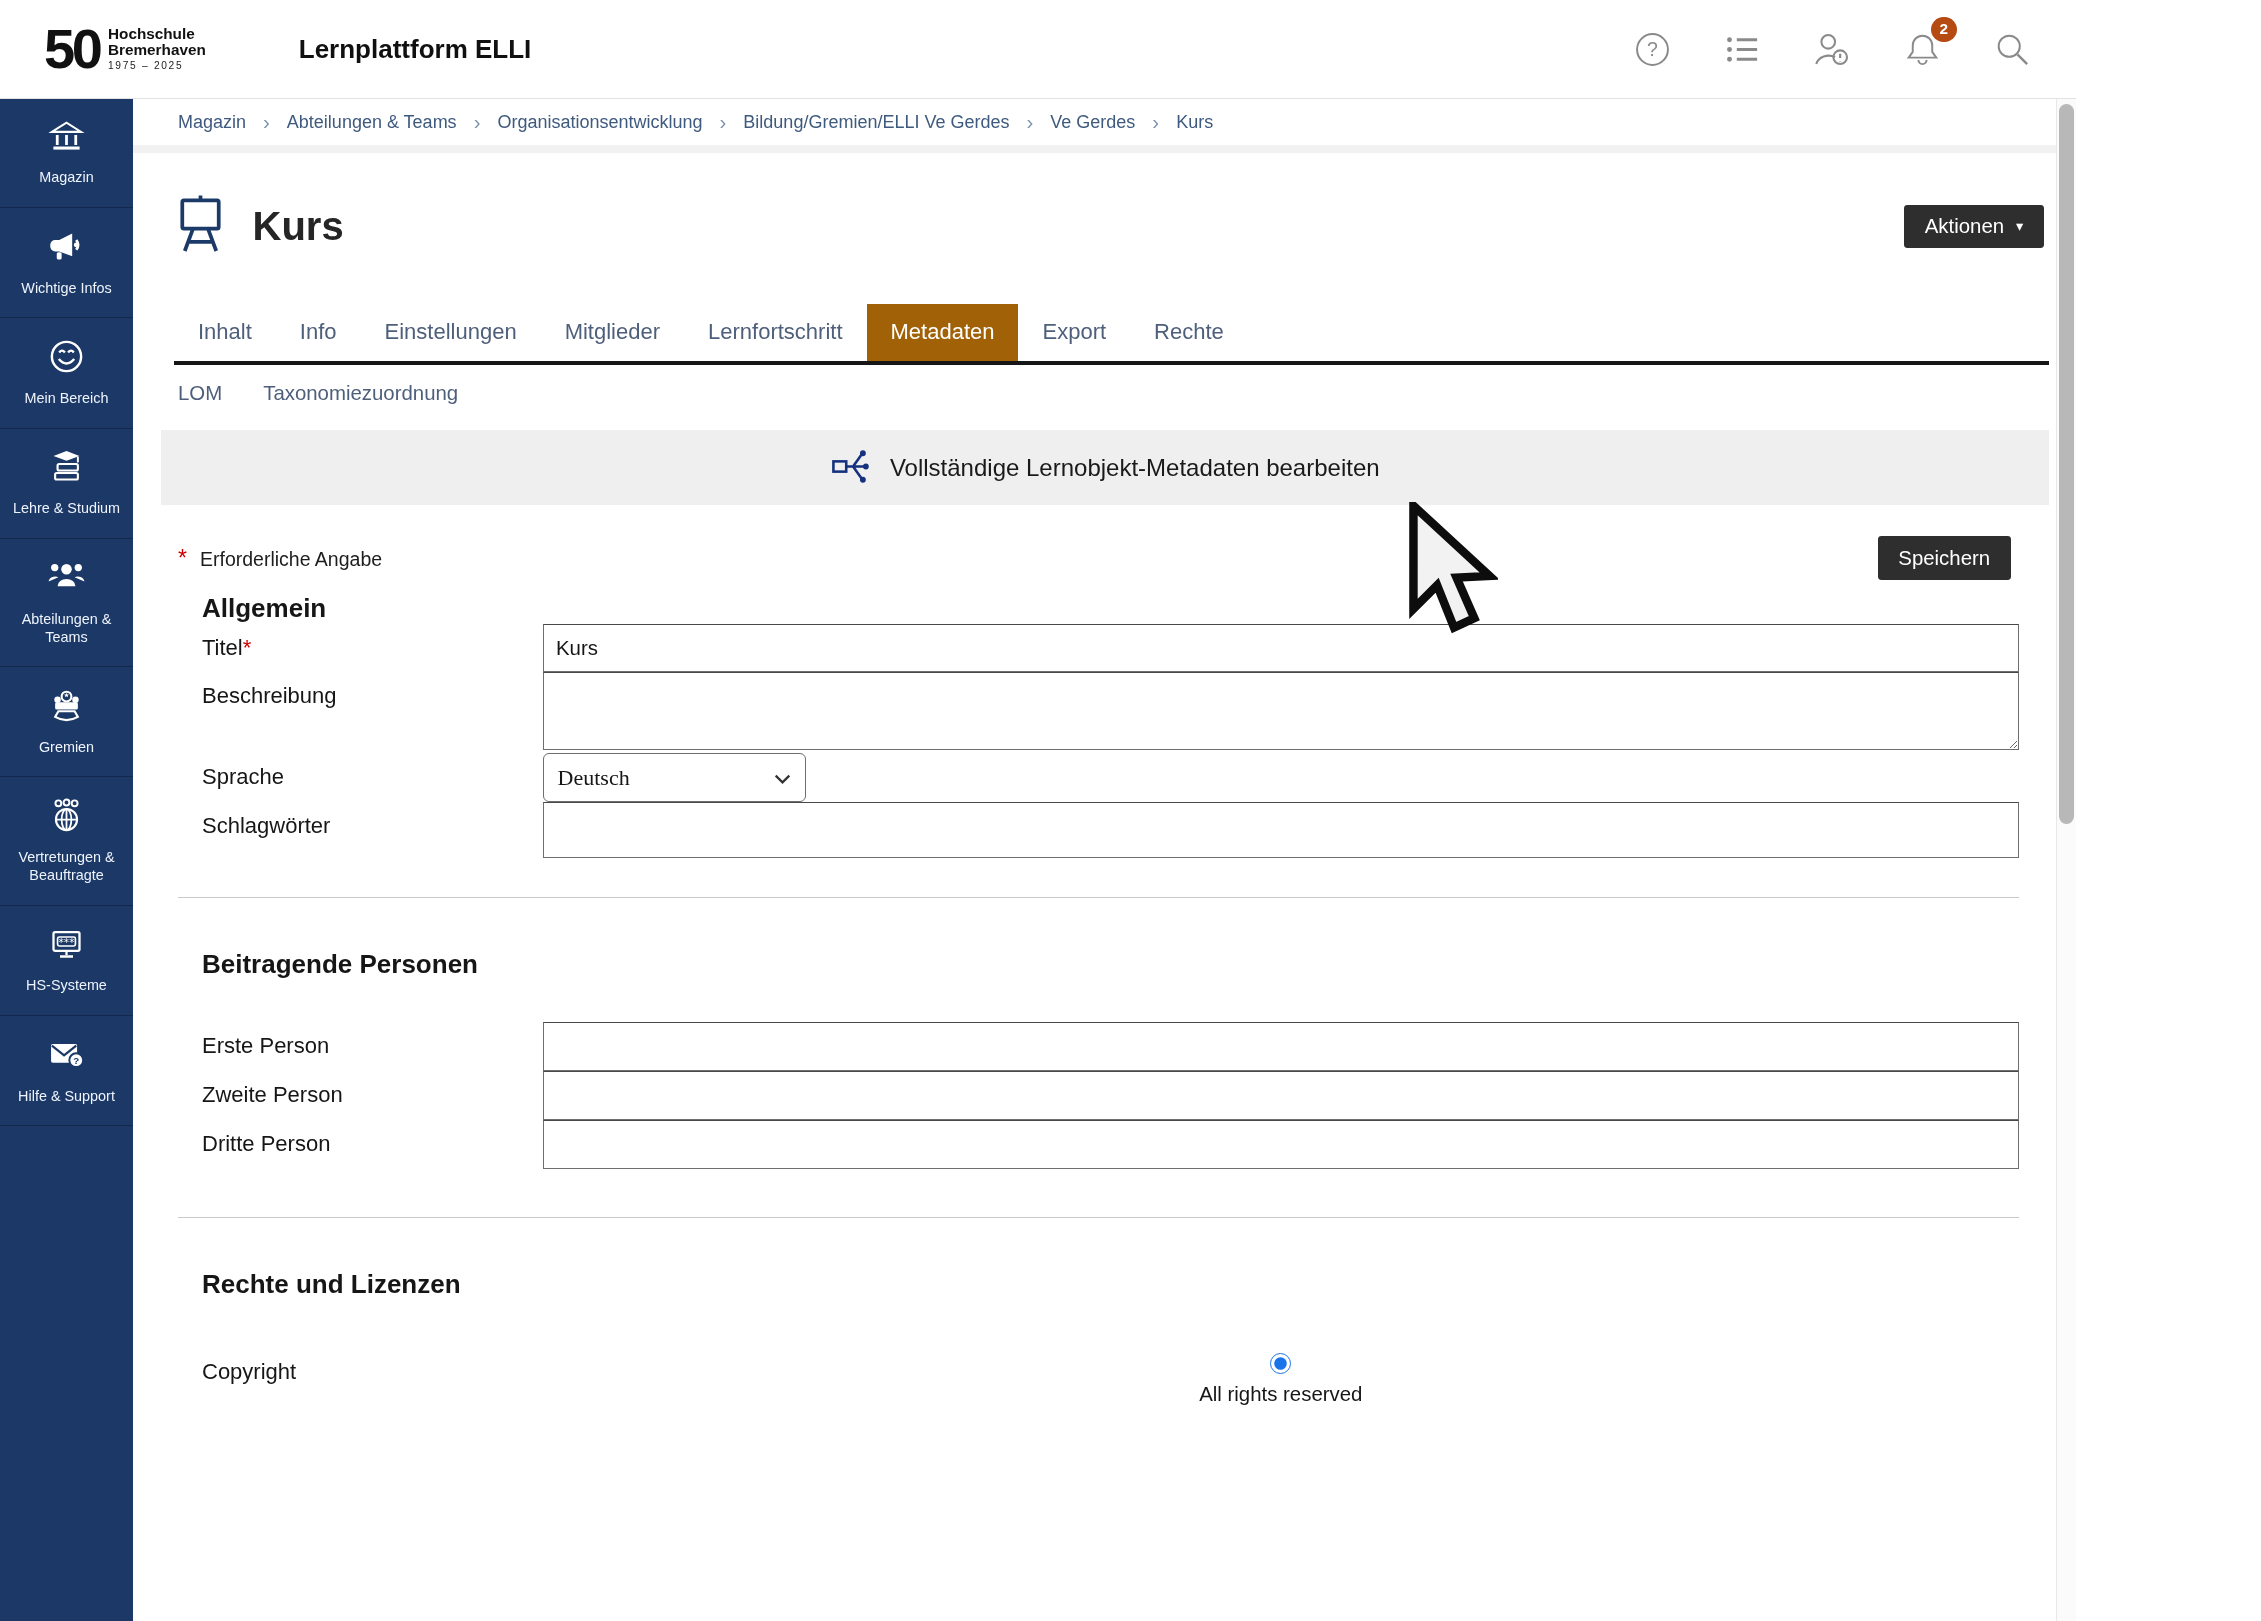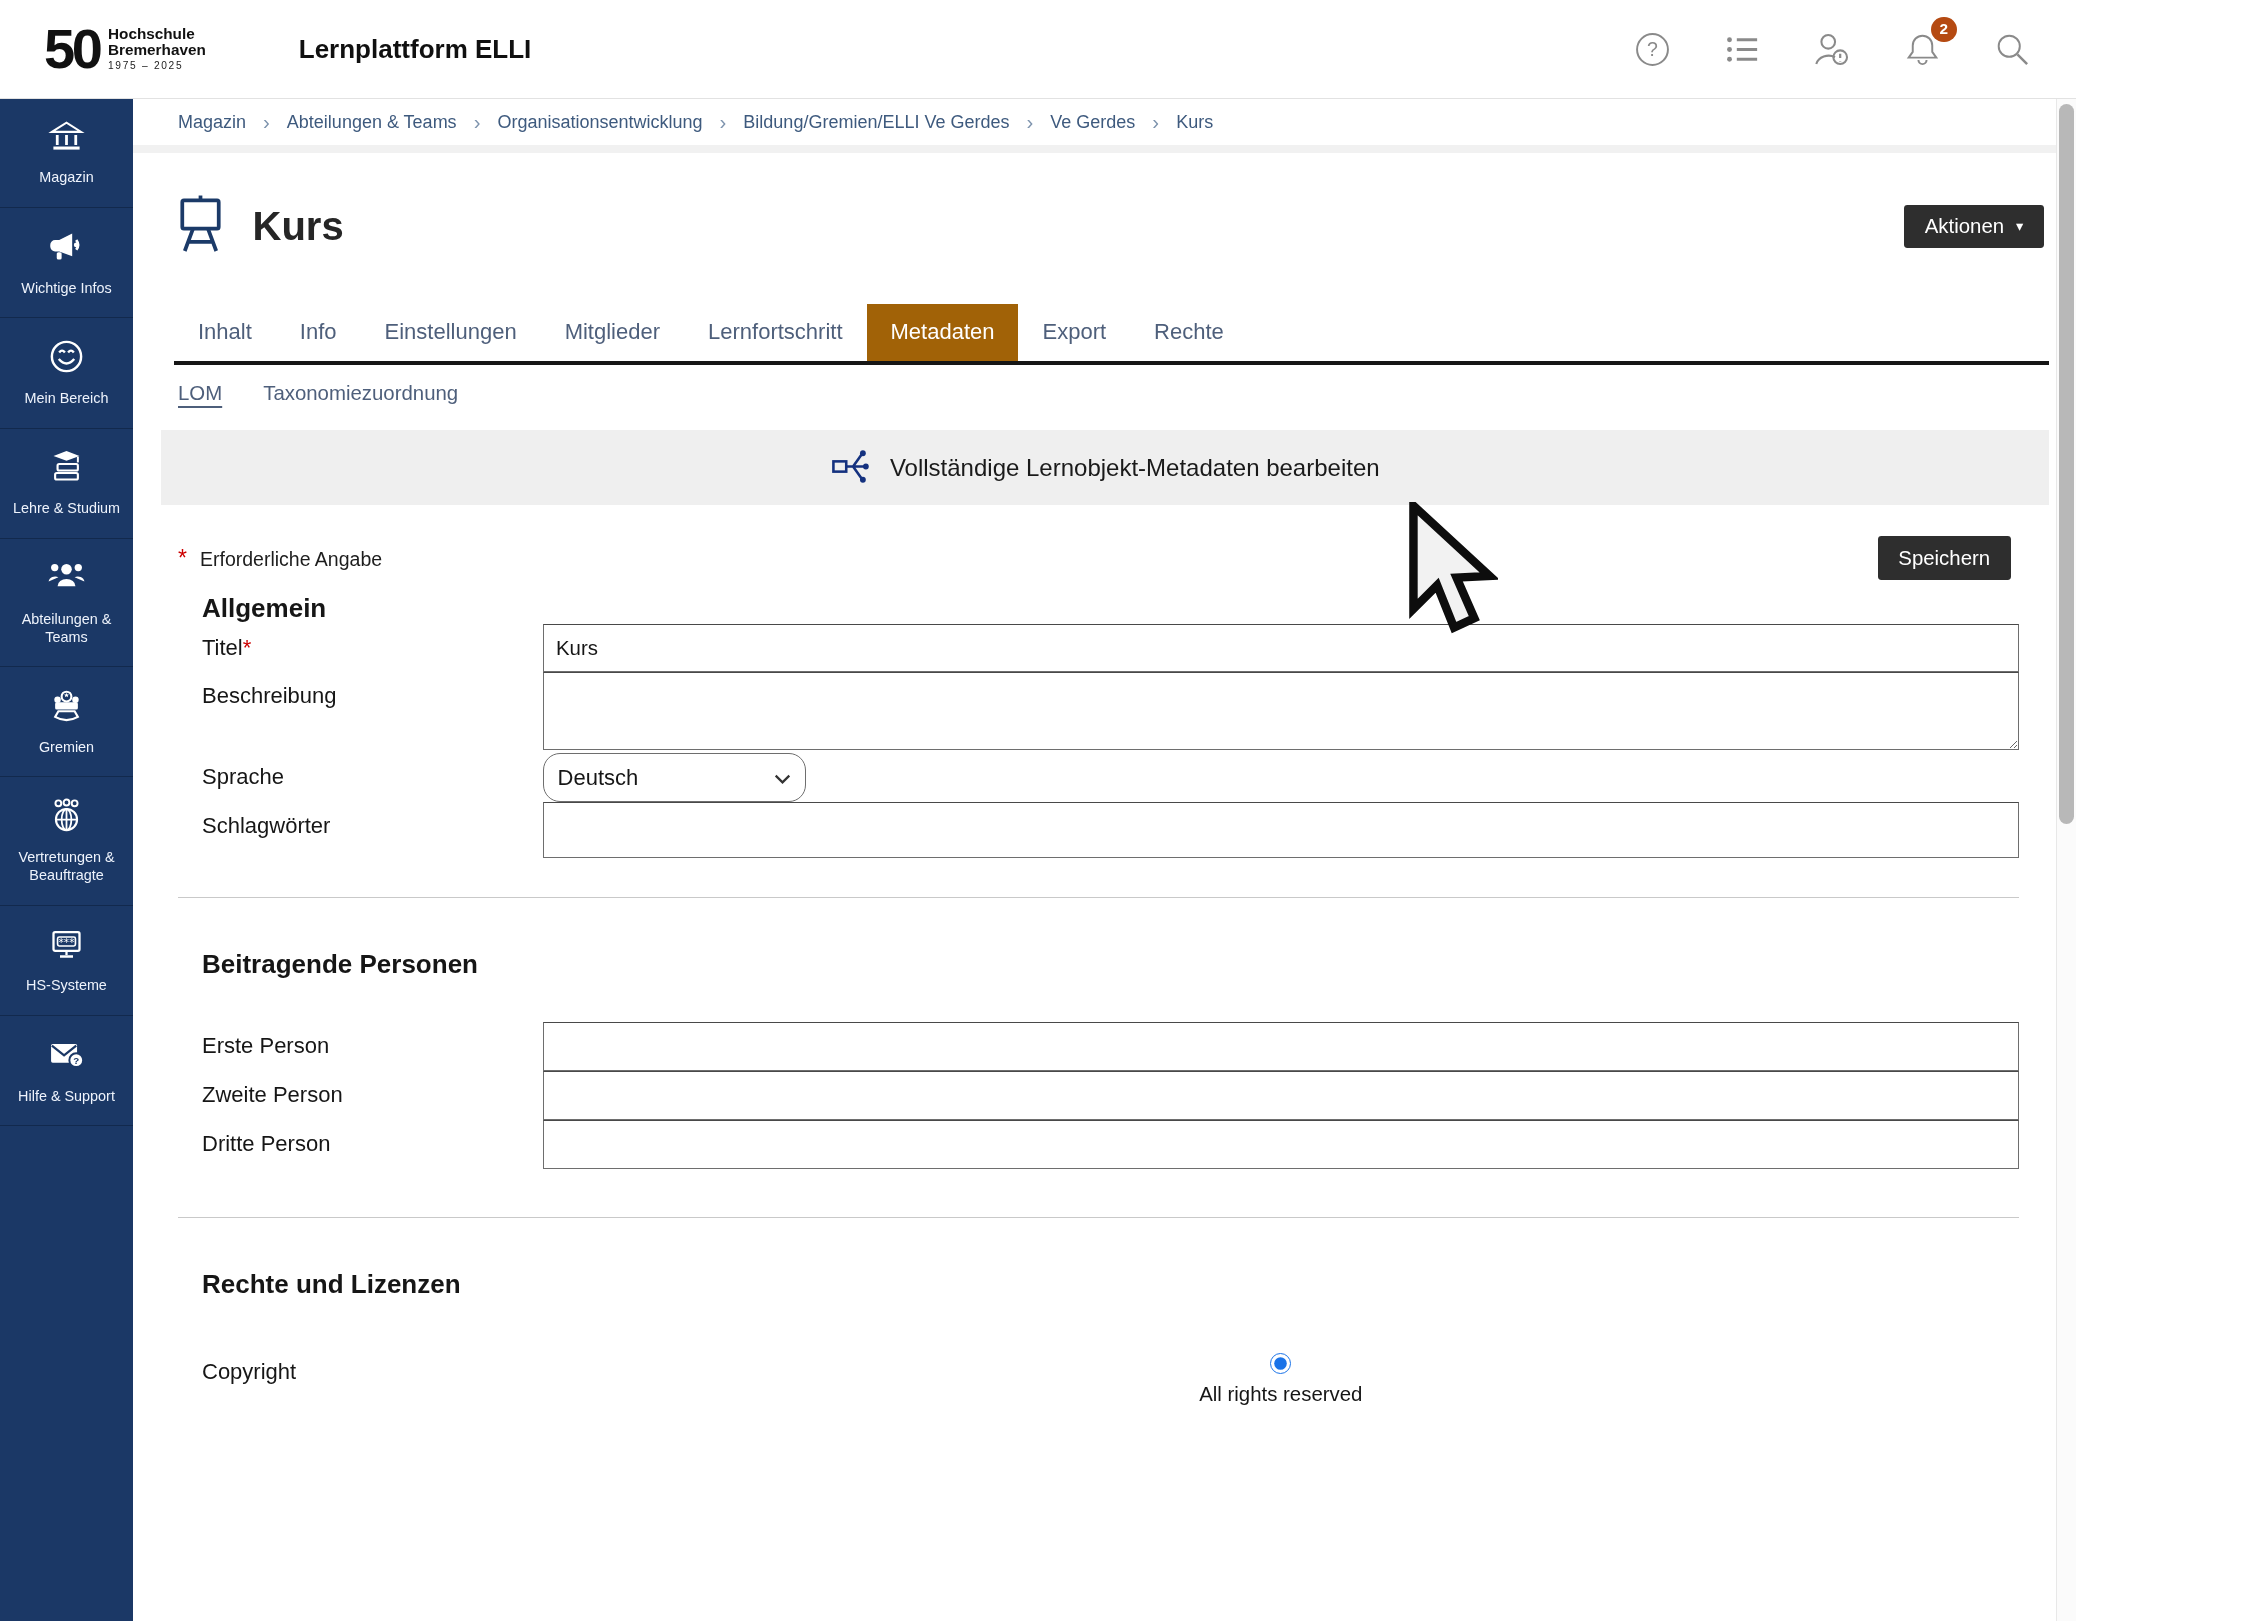--- a/index.html
+++ b/index.html
@@ -53,43 +53,43 @@
             font-family:"Liberation Sans","DejaVu Sans",sans-serif;}
   .actions-btn{margin-left:auto;margin-right:5.1px;}
   .caret{font-size:14.4px;line-height:1;}
 
   .tabs-row{margin:8.5px 6.8px 0 41px;border-bottom:4.2px solid #161616;display:flex;align-items:flex-end;}
   .tab{font-size:22px;color:#4e5f7b;padding:14.4px 24px 16px;cursor:pointer;white-space:nowrap;}
   .tab.active{background:#a16207;color:#fff;}
 
   .subtabs{margin-left:45px;padding:17px 0 15.3px;display:flex;gap:41px;font-size:20.4px;color:#4e5f7b;}
   .subtab{cursor:pointer;}
-  .subtab.active{text-decoration:underline;text-underline-offset:6px;}
+  .subtab.active{text-underline-offset:6px;}
 
   .meta-banner{margin:10.2px 6.8px 0 28px;height:75px;background:#efefef;display:flex;align-items:center;justify-content:center;gap:18.7px;cursor:pointer;}
   .meta-banner svg{stroke:#14317f;fill:none;stroke-width:3;}
   .meta-banner .dot{fill:#14317f;stroke:none;}
   .banner-label{font-size:24px;color:#1a1a1a;}
 
   .form-head{display:flex;align-items:center;margin:31px 40px 0 45px;}
   .required-hint{font-size:19.5px;color:#1d1d1d;}
   .req{color:#cc0000;font-weight:400;}
   .required-hint .req{font-size:23px;margin-right:7.6px;}
 
   .form-section{padding:0 37px 0 45px;}
   .section-heading{font-size:26px;font-weight:700;color:#161616;margin:13.6px 0 0 24px;}
   .form-row{display:flex;}
   .f-label{width:365px;padding-left:24px;padding-top:10.2px;font-size:22px;color:#161616;flex:none;}
   .f-control{flex:1;}
   .txt{width:100%;height:48px;border:0.8px solid #6e6e6e;border-top:1.7px solid #494949;background:#fff;
        font-size:20.4px;padding:0 12px;color:#161616;font-family:"Liberation Sans","DejaVu Sans",sans-serif;}
   .txt.tall{height:56px;}
   textarea.txt{height:78px;padding-top:8.5px;resize:both;}
-  .fselect{width:263px;height:49px;border:1.7px solid #6e6e6e;border-radius:17px;background:#fff;display:flex;
-           align-items:center;justify-content:space-between;padding:0 13.6px;font-size:22px;cursor:pointer;}
+  .fselect{width:263px;height:49px;border:1.7px solid #6e6e6e;border-radius:6px;background:#fff;display:flex;
+           align-items:center;justify-content:space-between;padding:0 13.6px;font-size:22px;cursor:pointer;font-family:Liberation Serif, serif;}
   .fselect svg{stroke:#333;fill:none;stroke-width:2.6;}
   .hr{border:none;border-top:0.8px solid #c9c9c9;margin:39px 37px 0 45px;}
   .radio-row{display:flex;align-items:center;gap:8.5px;padding-top:5.1px;flex-direction:column;}
   .radio-row input{width:21px;height:21px;accent-color:#1a73e8;margin:0;cursor:pointer;}
   .radio-label{font-size:20.4px;color:#161616;}
 
   .cursor{position:absolute;left:1405px;top:502px;z-index:50;pointer-events:none;}
 </style>
 </head>
 <body>

